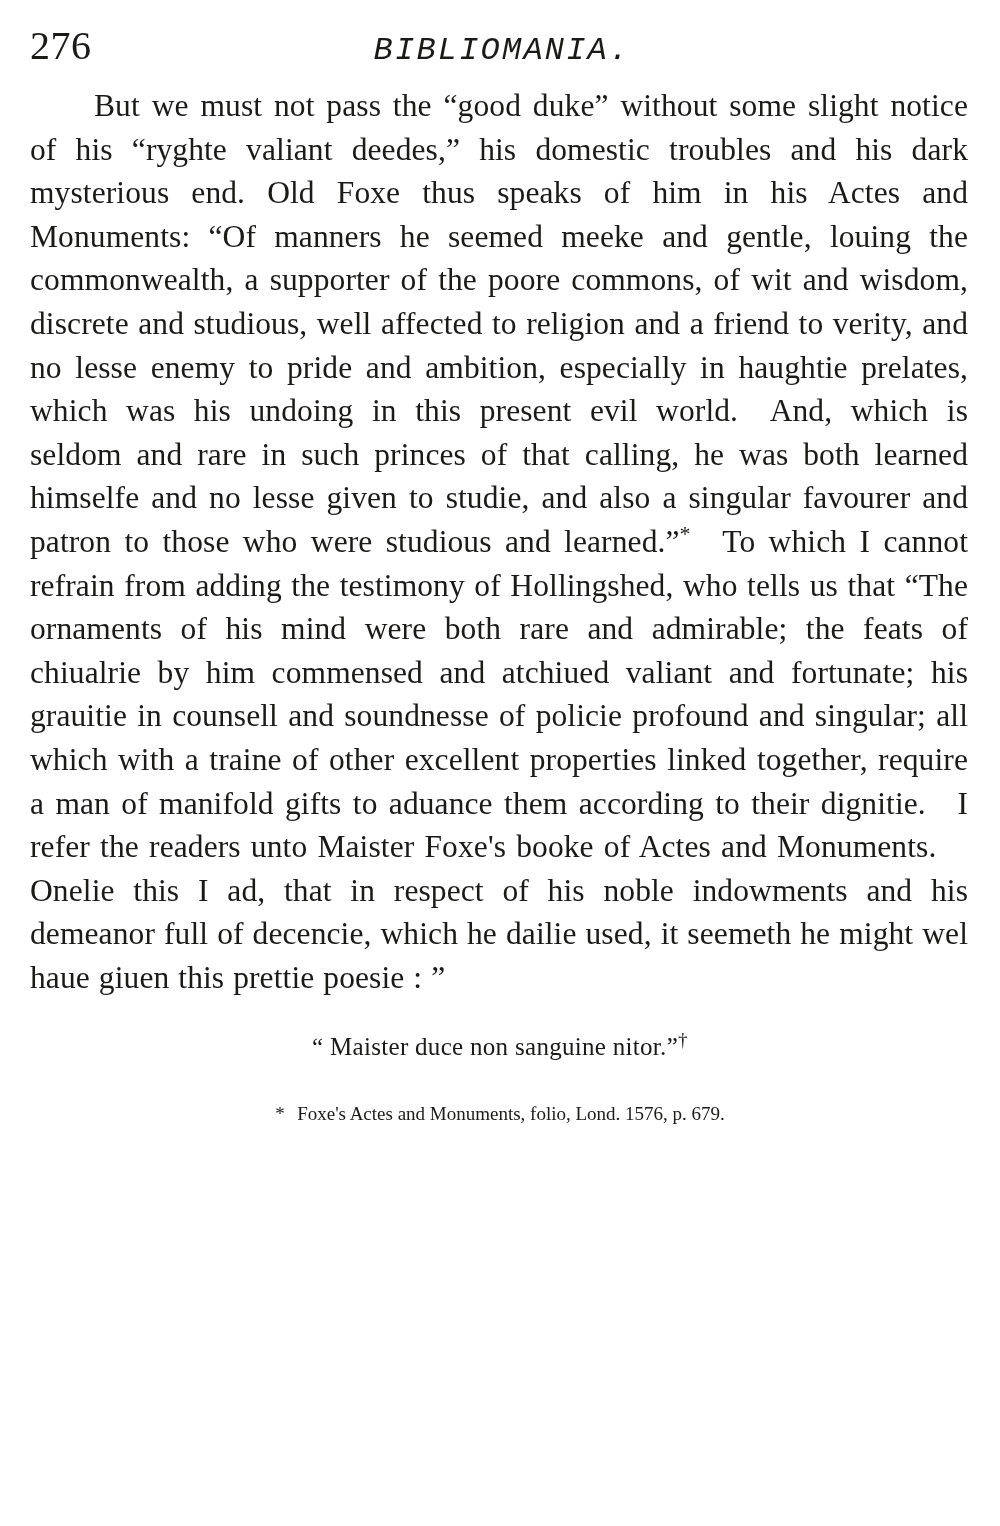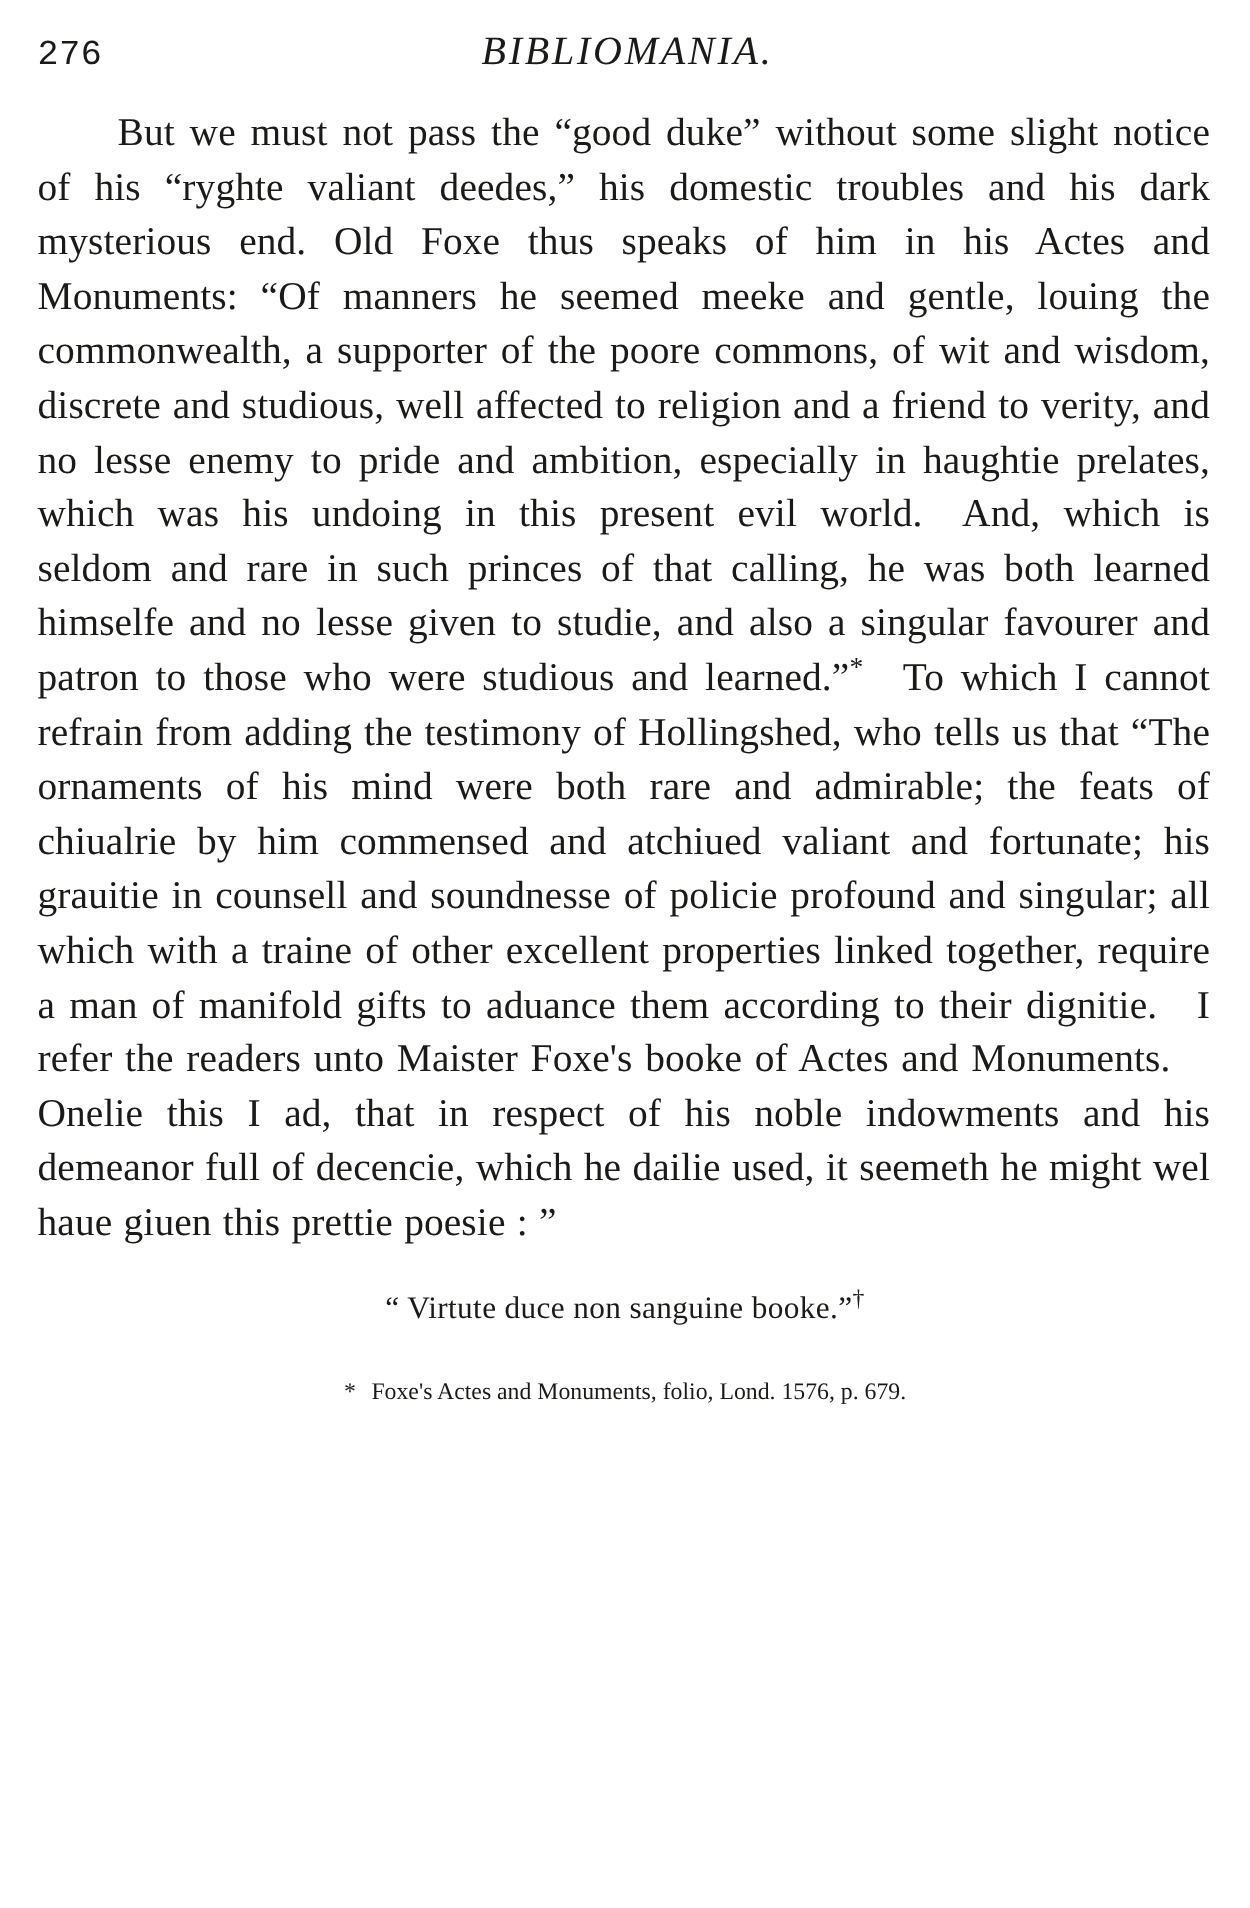--- a/index.html
+++ b/index.html
@@ -21,35 +21,36 @@
     box-sizing: border-box;
     padding: 22px 26px 10px 26px;
     position: relative;
   }
   .running-head {
     display: flex;
     align-items: baseline;
     height: 52px;
   }
   .folio {
-    font-size: 28px;
+    font-size: 40px;
     letter-spacing: 0.5px;
-    font-family: Liberation Mono, monospace;
+    font-family: Liberation Serif, serif;
     width: 120px;
     text-align: left;
     padding-left: 4px;
   }
   .head-title {
     flex: 1;
     text-align: center;
     font-style: italic;
     font-size: 32px;
     letter-spacing: 2.2px;
     padding-right: 120px;
     font-weight: 400;
+    font-family: Liberation Mono, monospace;
   }
   .body-text {
     margin-top: 10px;
     font-size: 31.5px;
     line-height: 43.6px;
     text-align: justify;
     text-justify: inter-word;
     letter-spacing: 0.1px;
     word-spacing: 1px;
     padding: 0 6px 0 4px;
@@ -97,21 +98,21 @@
   <div class="running-head">
     <div class="folio">276</div>
     <div class="head-title">BIBLIOMANIA.</div>
   </div>
 
   <div class="body-text">
     <p><span>But we must not pass the “good duke” without some slight notice of his “ryghte valiant deedes,” his domestic troubles and his dark mysterious end. Old Foxe thus speaks of him in his Actes and Monuments: “Of manners he seemed meeke and gentle, louing the commonwealth, a supporter of the poore commons, of wit and wisdom, discrete and studious, well affected to religion and a friend to verity, and no lesse enemy to pride and ambition, especially in haughtie prelates, which was his undoing in this present evil world. And, which is seldom and rare in such princes of that calling, he was both learned himselfe and no lesse given to studie, and also a singular favourer and patron to those who were studious and learned.”</span><span class="sup">*</span><span> To which I cannot refrain from adding the testimony of Hollingshed, who tells us that “The ornaments of his mind were both rare and admirable; the feats of chiualrie by him commensed and atchiued valiant and fortunate; his grauitie in counsell and soundnesse of policie profound and singular; all which with a traine of other excellent properties linked together, require a man of manifold gifts to aduance them according to their dignitie. I refer the readers unto Maister Foxe's booke of Actes and Monuments. Onelie this I ad, that in respect of his noble indowments and his demeanor full of decencie, which he dailie used, it seemeth he might wel haue giuen this prettie poesie : ”</span></p>
   </div>
 
   <div class="verse">
-    <span>“ Virtute duce non sanguine booke.”</span><span class="sup">†</span>
+    <span>“ Maister duce non sanguine nitor.”</span><span class="sup">†</span>
   </div>
 
   <div class="footnotes">
     <div class="footnote">
       <span class="mark">*</span><span>Foxe's Actes and Monuments, folio, Lond. 1576, p. 679.</span>
     </div>
   </div>
 
 </div>
 

